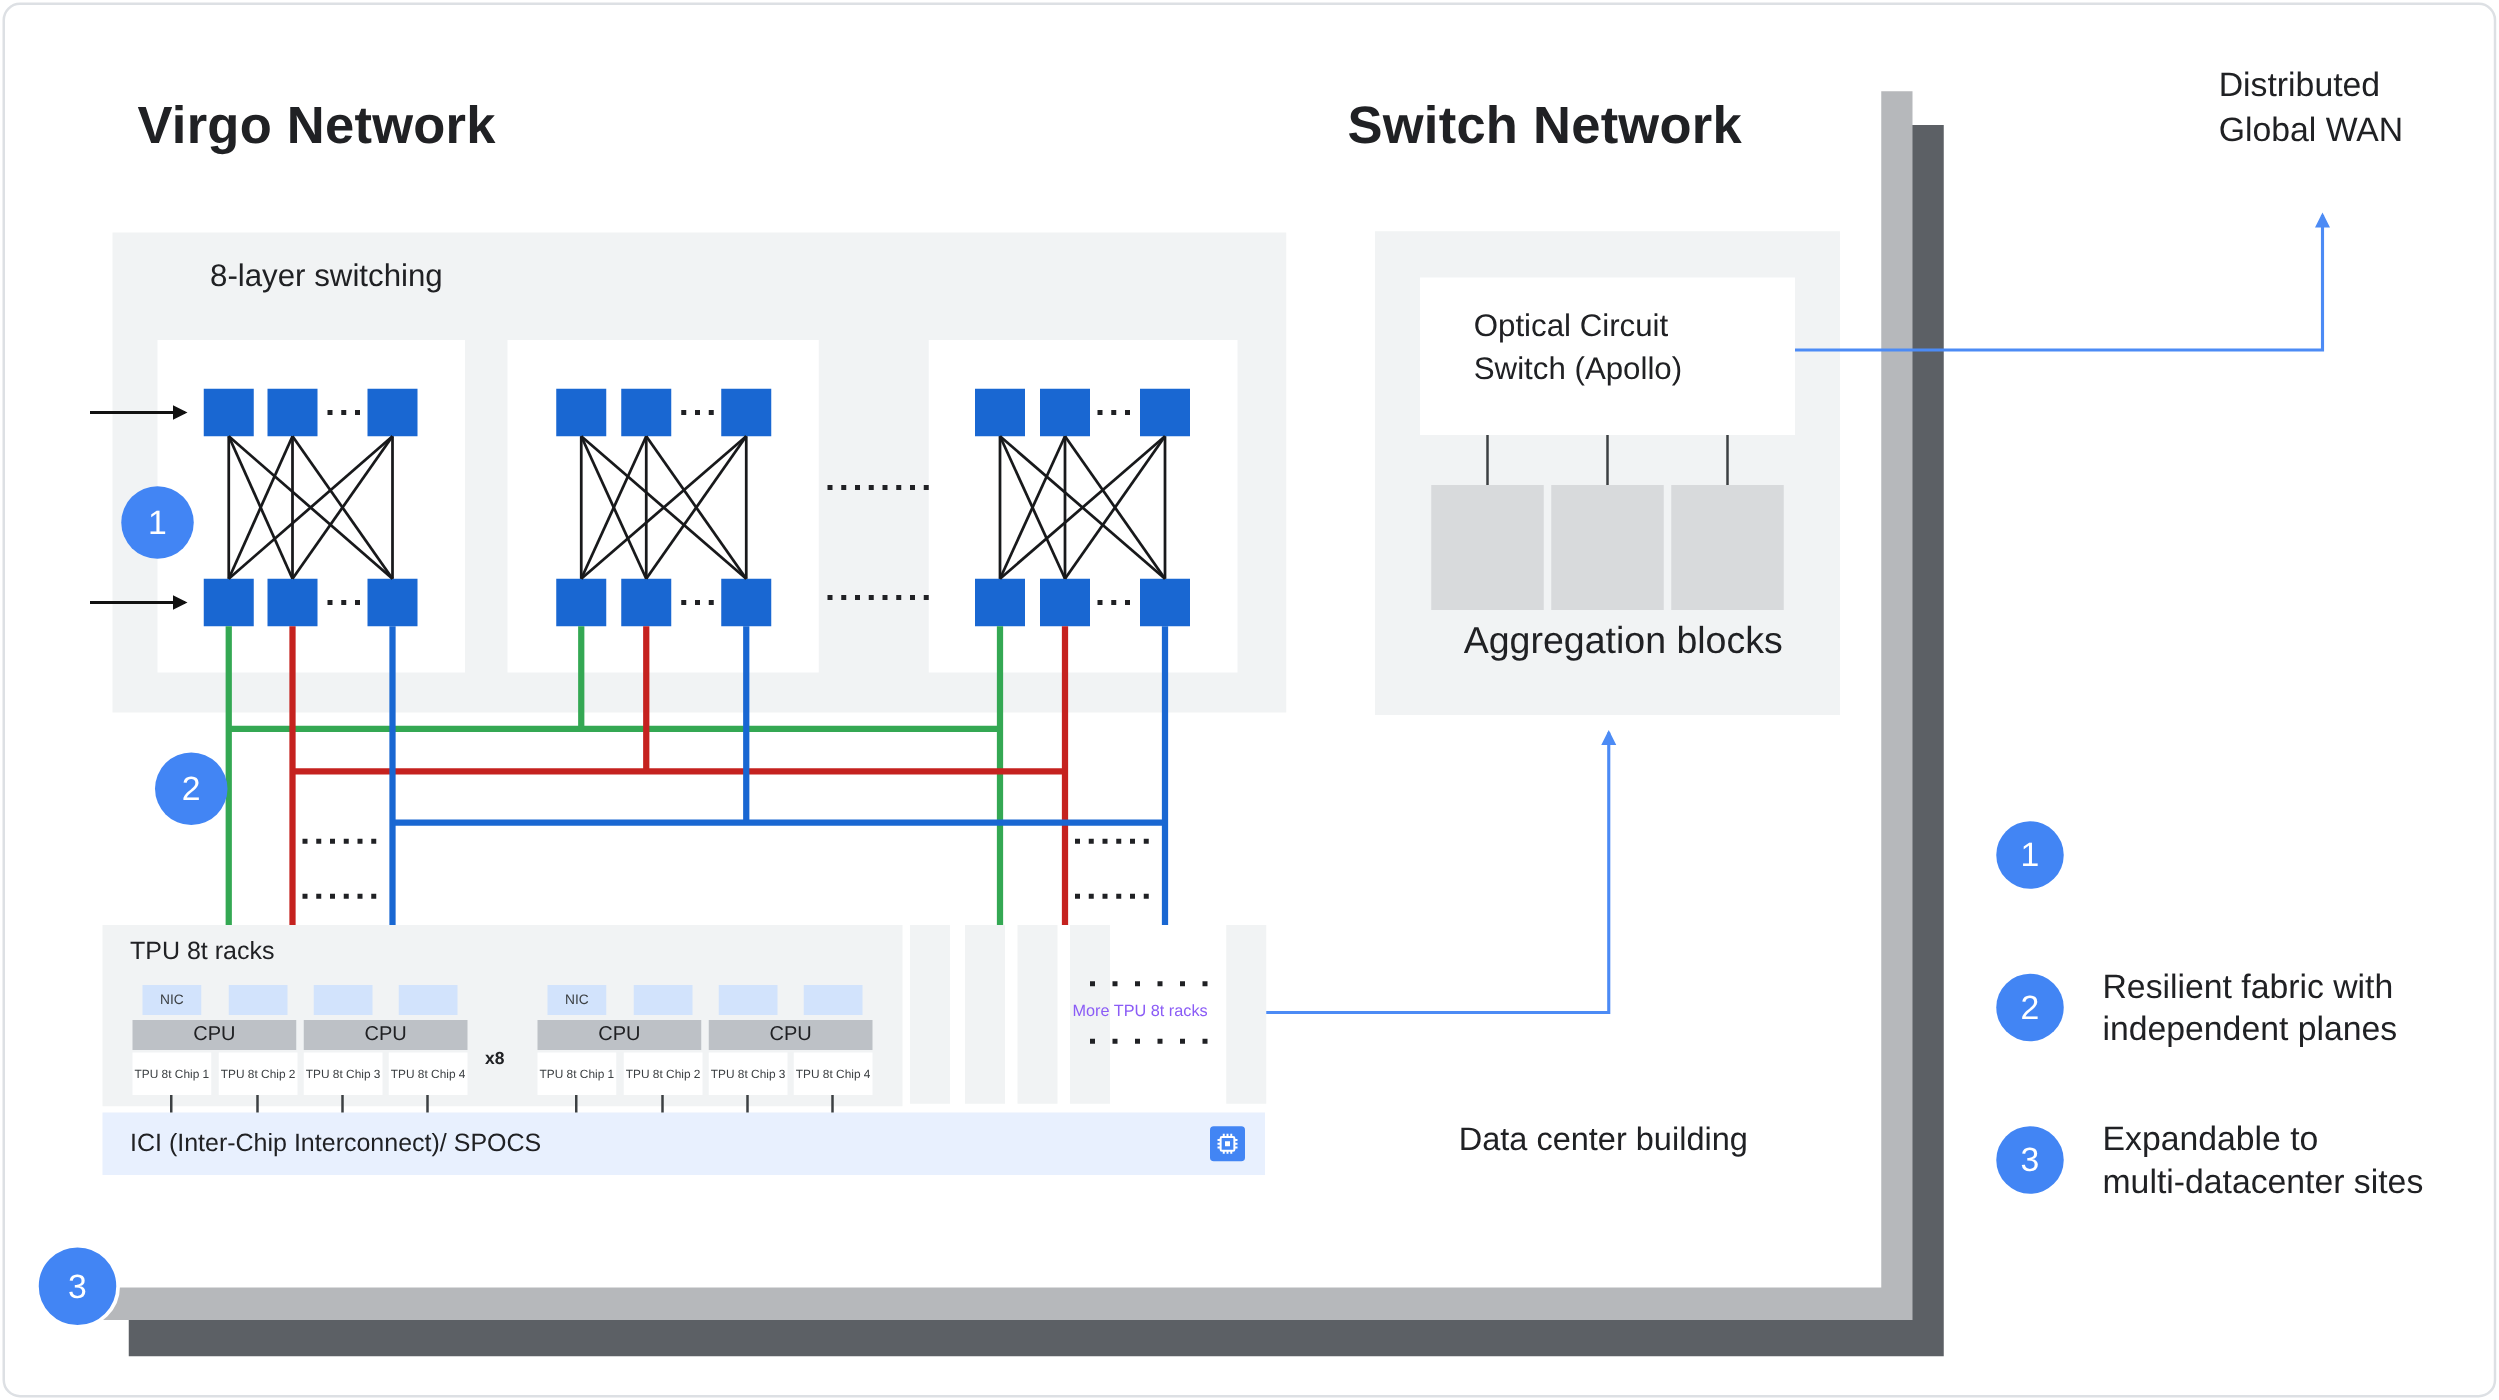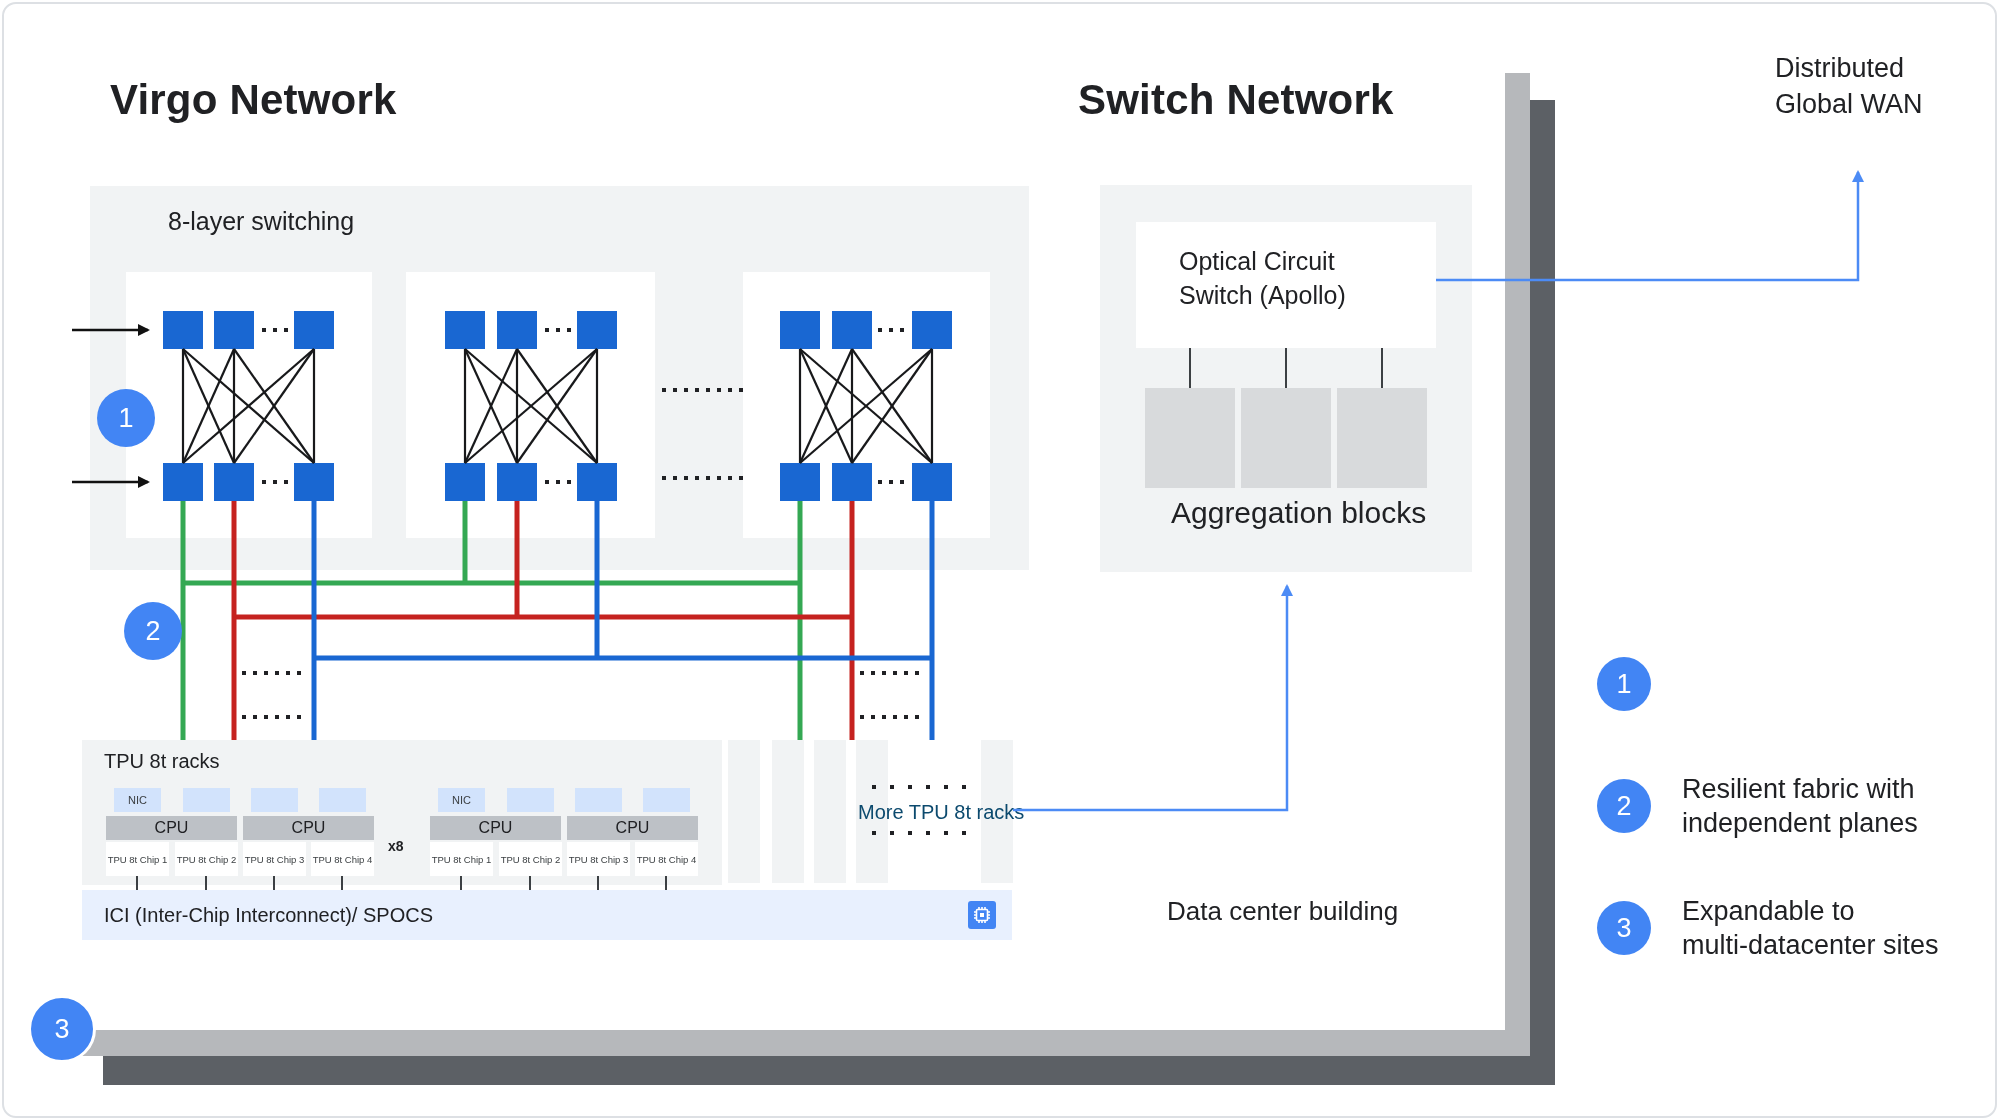--- a/index.html
+++ b/index.html
@@ -22,21 +22,21 @@
   
   .rack-title{font-size:20px;z-index:6;}
   .nic{position:absolute;width:47px;height:24px;background:var(--nic);z-index:6;
        font-size:11px;color:#3c4043;display:flex;align-items:center;justify-content:center;}
   .cpu{position:absolute;width:131px;height:24px;background:var(--cpu);z-index:6;
        font-size:16px;color:#202124;display:flex;align-items:center;justify-content:center;}
   .chip{position:absolute;width:63px;height:34px;background:#ffffff;z-index:6;
         font-size:9.5px;color:#3c4043;display:flex;align-items:center;justify-content:center;white-space:nowrap;}
   .x8{font-size:14px;font-weight:700;z-index:6;}
   .ghost-bar{position:absolute;width:32px;height:143px;background:var(--panel);z-index:4;}
-  .more-label{font-size:20px;color:#0c4a6e;z-index:6;white-space:nowrap;}
+  .more-label{font-size:13px;color:#8b5cf6;z-index:6;white-space:nowrap;}
   .ici-bar{left:82px;top:890px;width:930px;height:50px;background:var(--ici);z-index:5;
            display:flex;align-items:center;}
   .ici-text{font-size:20px;margin-left:22px;}
   .ici-icon{position:absolute;left:968px;top:901px;width:28px;height:28px;border-radius:3px;
             background:var(--accent-blue);z-index:6;display:flex;align-items:center;justify-content:center;}
   
   .ocs-box{left:1136px;top:222px;width:300px;height:126px;background:#ffffff;z-index:5;}
   .ocs-text{left:1163px;top:244px;font-size:25px;line-height:34px;white-space:pre-line;z-index:6;margin-left:16px;}
   .agg-block{position:absolute;width:90px;height:100px;background:var(--block);z-index:5;}
   .agg-label{font-size:30px;z-index:6;}

